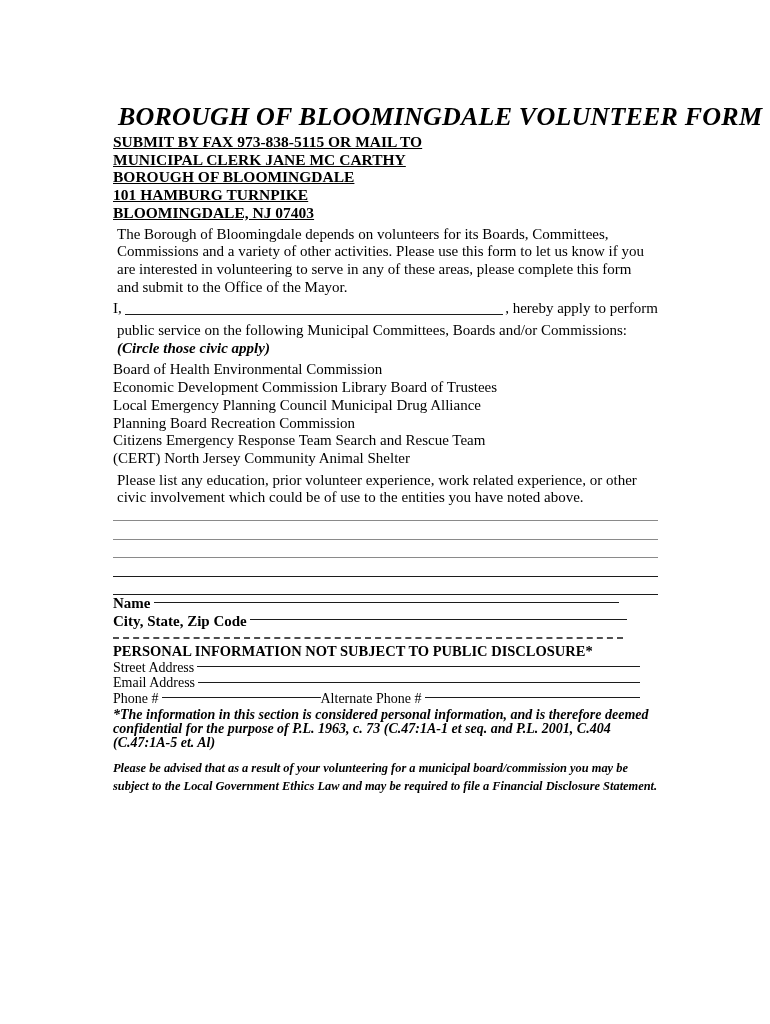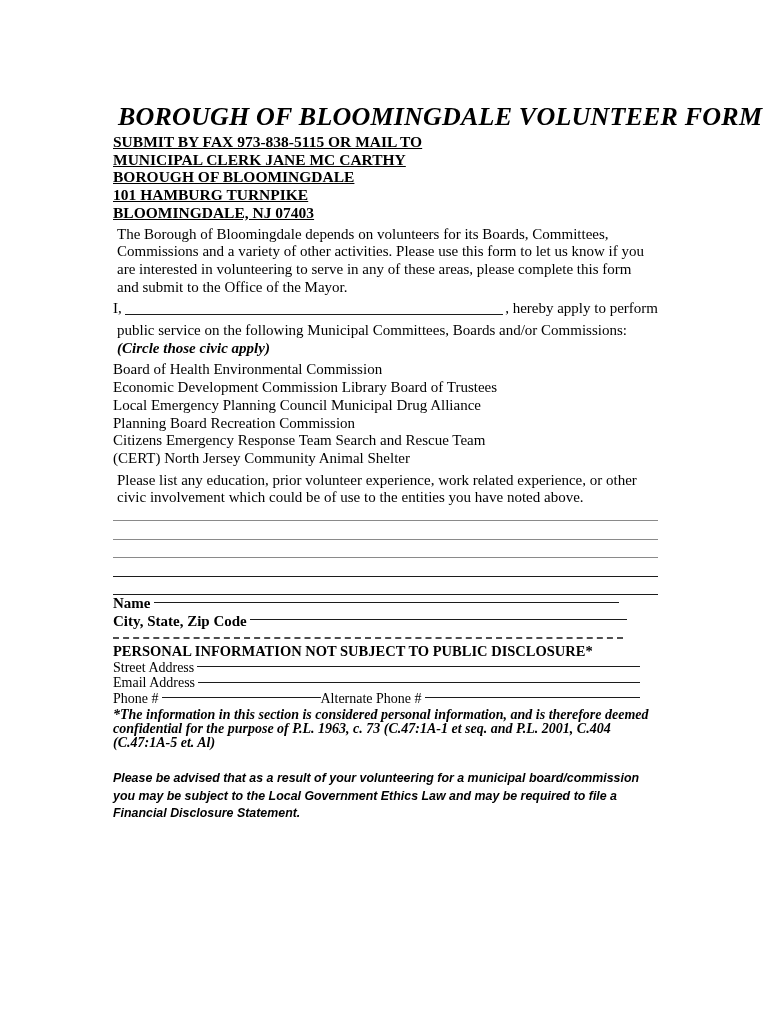--- a/index.html
+++ b/index.html
@@ -45,22 +45,22 @@
 
   .dashes{width:510px;height:0;border-top:2px dashed #4f4f4f;margin:7px 0 4px 0;}
 
   .psec-title{font-weight:bold;font-size:14.5px;line-height:16px;margin:1px 0 1px 0;white-space:nowrap;}
 
   .note{
     margin:2px 0 0 0;width:537px;
     font-weight:bold;font-style:italic;font-size:14px;line-height:14.2px;
   }
   .ethics{
-    margin:20px 0 0 0;width:545px;
-    font-family:Liberation Sans, sans-serif;
+    margin:10px 0 0 0;width:545px;
+    font-family:Liberation Serif, serif;
     font-weight:bold;font-style:italic;font-size:12.4px;line-height:17.5px;
   }
 </style>
 </head>
 <body>
 
 <div class="page">
 
   <h1 class="title">BOROUGH OF BLOOMINGDALE VOLUNTEER FORM</h1>
 

